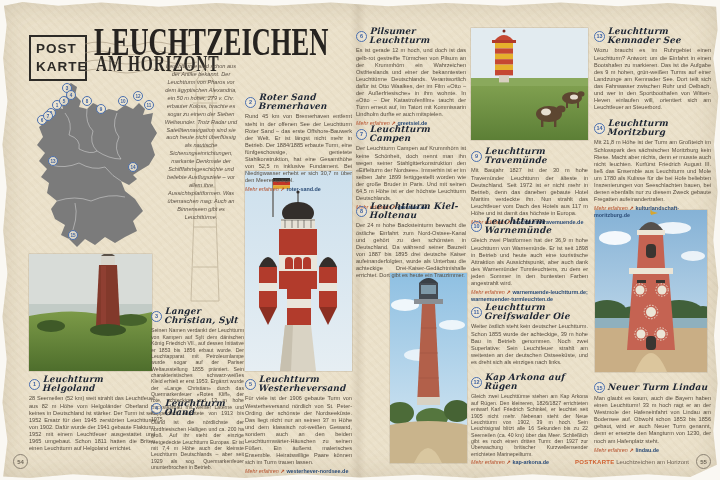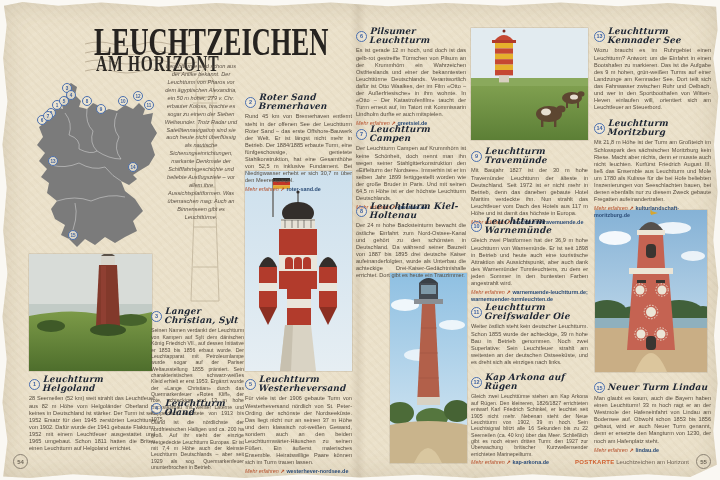--- a/index.html
+++ b/index.html
@@ -58,20 +58,24 @@
   .fbrand{color:#cf5f2e;font-weight:700;letter-spacing:.3px;}
 </style>
 </head>
 <body>
 
 <div class="sheet">
   <div class="paper">
     <div class="vignette"></div>
     <div class="gutter"></div>
 
+    <div class="stamp">
+      <span>POST</span>
+      <span>KARTE</span>
+    </div>
     <svg class="postmark" width="112" height="46" viewBox="0 0 112 46">
       <g stroke="#a3947c" stroke-width="1" fill="none" opacity=".6">
         <path d="M0,9 Q14,5 28,9 T56,9 T84,9 T112,9"></path>
         <path d="M0,18 Q14,14 28,18 T56,18 T84,18 T112,18"></path>
         <path d="M0,27 Q14,23 28,27 T56,27 T84,27 T112,27"></path>
         <path d="M0,36 Q14,32 28,36 T56,36 T84,36 T112,36"></path>
       </g>
     </svg>
     <div class="title">LEUCHTZEICHEN</div>
     <div class="subtitle">AM HORIZONT</div>

